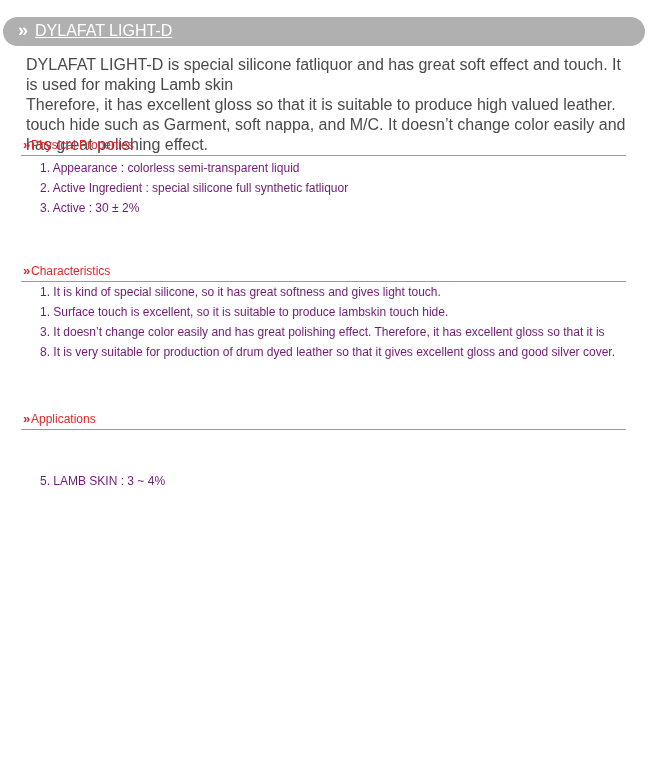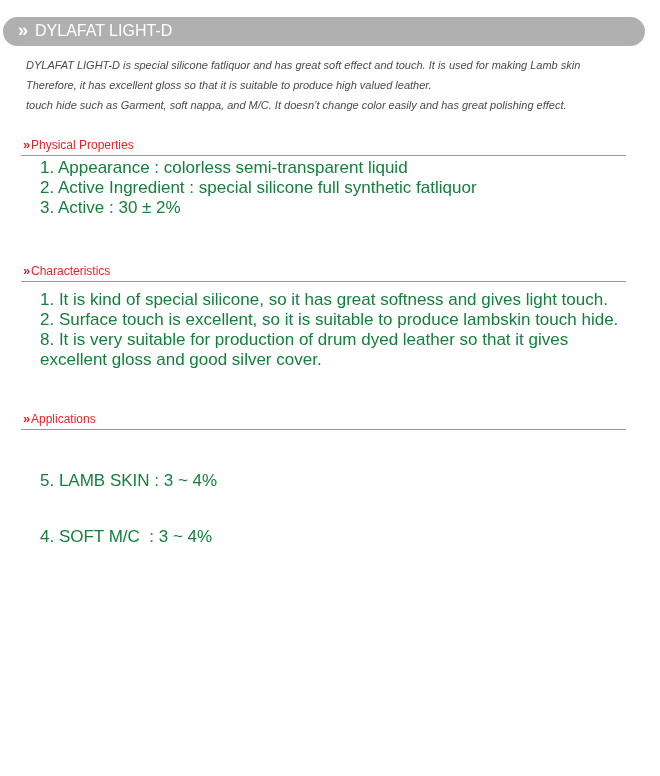--- a/index.html
+++ b/index.html
@@ -1,26 +1,26 @@
 <!DOCTYPE html>
 <html><head>
 <meta charset="utf-8">
 <style>
   html, body { margin:0; padding:0; background:#ffffff; }
   body { width:660px; height:776px; position:relative; font-family:"Liberation Sans", sans-serif; color:#555; overflow:hidden; }
   .title-bar { position:absolute; left:3px; top:17px; width:642px; height:29px; background:#b0b0b0; border-radius:15px; }
   .title-bar .chev { position:absolute; left:15px; top:3px; color:#fff; font-size:18px; font-weight:bold; letter-spacing:-3px; }
-  .title-bar .title { position:absolute; left:32px; top:5px; color:#fff; font-size:16px; }
-  .intro { position:absolute; left:26px; top:55px; width:600px; font-size:11px; line-height:20px; color:#4a4a4a;font-style:italic; }
+  .title-bar .title { position:absolute; left:32px; top:5px; color:#fff; font-size:16px;text-decoration:underline; }
+  .intro { position:absolute; left:26px; top:55px; width:600px; font-size:16px; line-height:20px; color:#4a4a4a; }
   .section { position:absolute; left:21px; width:605px; }
   .section .head { position:relative; height:20px; border-bottom:1px solid #999; }
   .section .head .chev { position:absolute; left:2px; top:2px; color:#e0262b; font-size:13px; font-weight:bold; letter-spacing:-3px; }
   .section .head .label { position:absolute; left:10px; top:3px; color:#e0262b; font-size:12px; }
   .section ol { list-style:none; margin:0; padding:0 0 0 19px; }
-  .section li { font-size:17px; line-height:20px; color:#15803d; }
+  .section li { font-size:12px; line-height:20px; color:#701a75; }
   .section li.indent2 { padding-left:7px; }
 </style>
 </head>
 <body>
 
 <div class="title-bar">
   <span class="chev">»</span>
   <span class="title">DYLAFAT LIGHT-D</span>
 </div>
 
@@ -40,29 +40,29 @@
     <li>2. Active Ingredient : special silicone full synthetic fatliquor</li>
     <li>3. Active : 30 ± 2%</li>
   </ol>
 </div>
 
 <div class="section" style="top:261px">
   <div class="head">
     <span class="chev">»</span>
     <span class="label">Characteristics</span>
   </div>
-  <ol style="margin-top:8px">
+  <ol style="margin-top:0">
     <li>1. It is kind of special silicone, so it has great softness and gives light touch.</li>
-    <li>2. Surface touch is excellent, so it is suitable to produce lambskin touch hide.</li>
+    <li>1. Surface touch is excellent, so it is suitable to produce lambskin touch hide.</li>
+    <li>3. It doesn’t change color easily and has great polishing effect. Therefore, it has  excellent gloss so that it is</li>
     <li>8. It is very suitable for production of drum dyed leather so that it gives excellent gloss and good silver cover.</li>
   </ol>
 </div>
 
 <div class="section" style="top:409px">
   <div class="head">
     <span class="chev">»</span>
     <span class="label">Applications</span>
   </div>
   <ol style="margin-top:5px; white-space:pre">
     <li>5. LAMB SKIN : 3 ~ 4%</li>
-    <li>4. SOFT M/C  : 3 ~ 4%</li>
   </ol>
 </div>
 
 </body></html>

